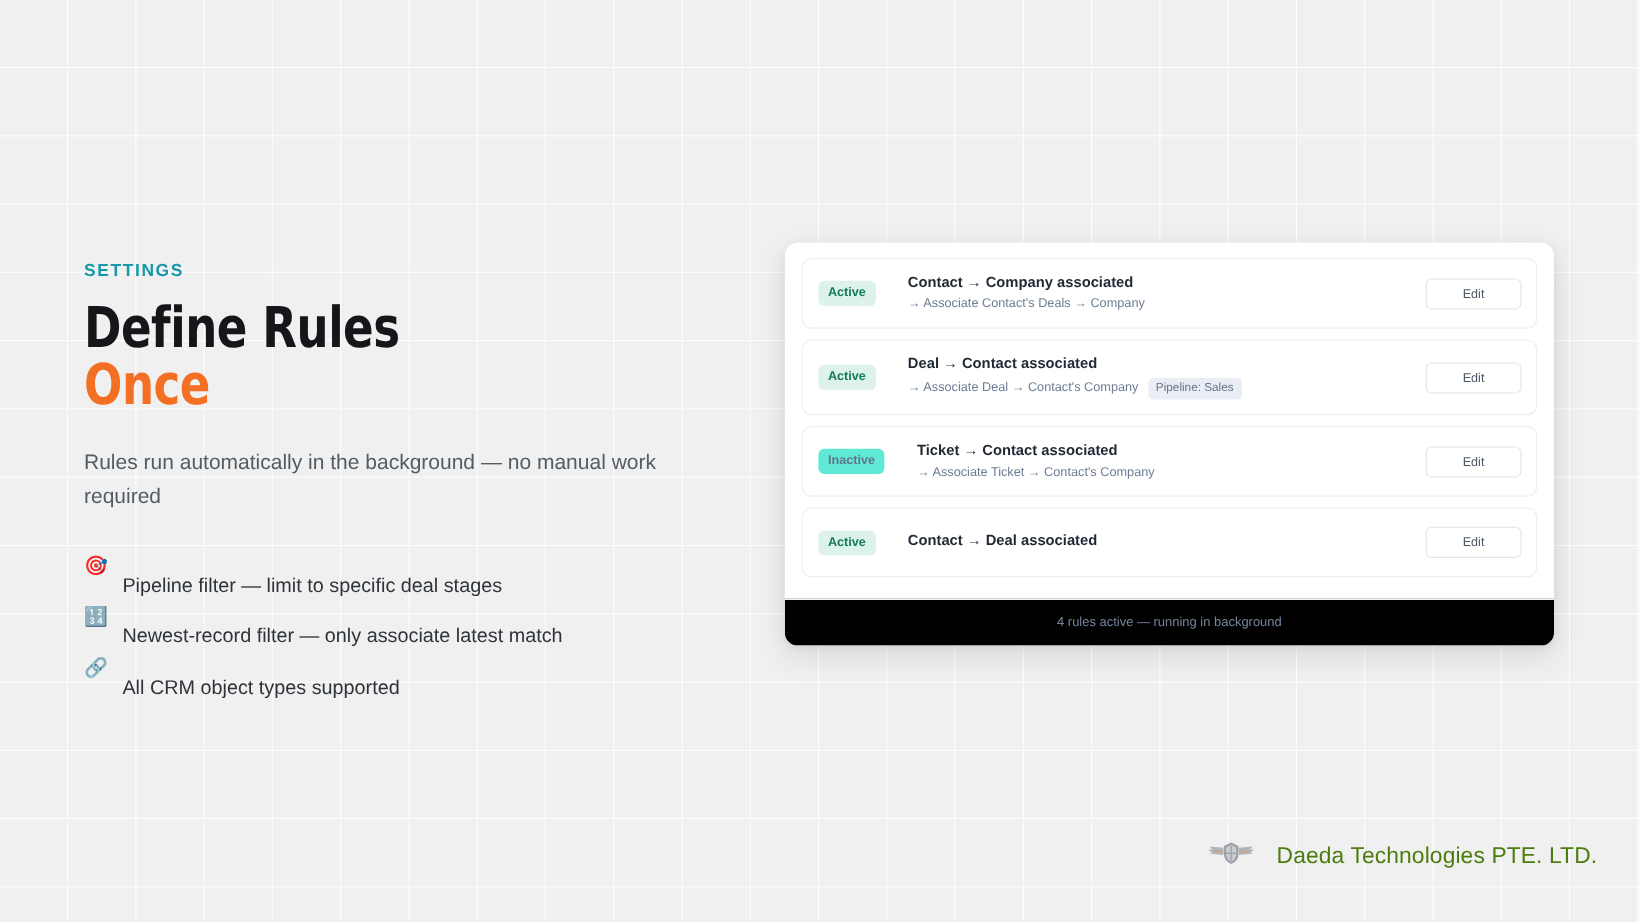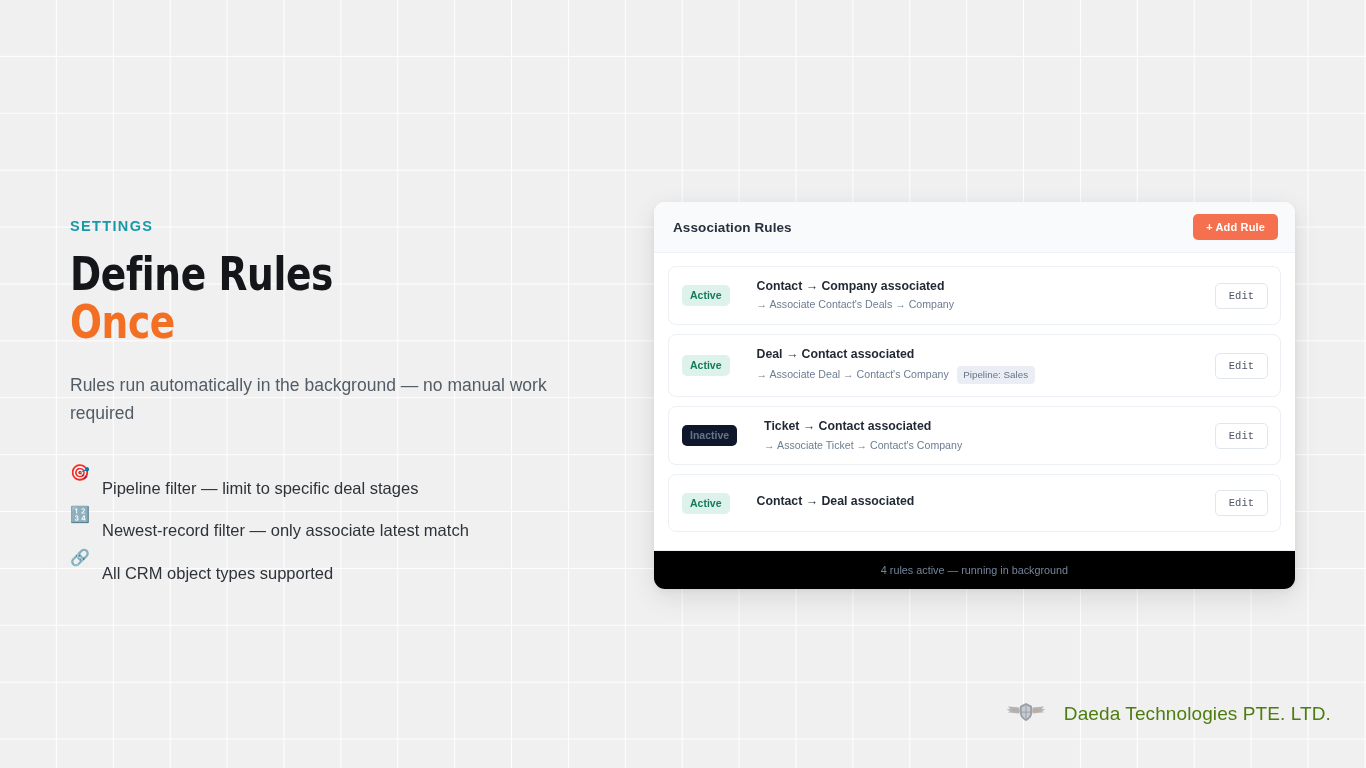--- a/index.html
+++ b/index.html
@@ -145,21 +145,21 @@
     flex: 0 0 auto;
     font-size: 10.5px;
     font-weight: bold;
     border-radius: 5px;
     padding: 4px 8px;
     line-height: 1.2;
     margin-right: 27px;
     white-space: nowrap;
   }
   .status-badge.active   { background: #ddf2ea; color: #137a5c; }
-  .status-badge.inactive { background: #0f172a; color: #64748b; }
+  .status-badge.inactive { background: #5eead4; color: #64748b; }
 
   .rule-main { flex: 1 1 auto; min-width: 0; }
 
   .rule-title {
     font-size: 12.3px;
     font-weight: bold;
     color: #1f2833;
     line-height: 1.25;
     margin-bottom: 4px;
   }
@@ -184,23 +184,23 @@
   }
 
   .edit-btn {
     flex: 0 0 auto;
     margin-left: 12px;
     background: #ffffff;
     border: 1px solid #e2e7ee;
     border-radius: 5px;
     font-size: 10.5px;
     color: #4b5666;
-    padding: 6px 13px;
+    padding: 6px 30px;
     cursor: pointer;
-    font-family: Liberation Mono, monospace;
+    font-family: Liberation Sans, sans-serif;
   }
 
   .card-footer {
     border-top: 1px solid #eef1f5;
     height: 39px;
     display: flex;
     align-items: center;
     justify-content: center;
     background: #000000;
   }
@@ -256,24 +256,20 @@
     <div class="feature-item">
       <span class="feature-icon">🔗</span>
       <span class="feature-text">All CRM object types supported</span>
     </div>
 
   </div>
 </div>
 
 <div class="card">
 
-  <div class="card-header">
-    <span class="card-title">Association Rules</span>
-    <button class="add-rule-btn">+ Add Rule</button>
-  </div>
 
   <div class="card-body">
 
     <div class="rule-row">
       <span class="status-badge active">Active</span>
       <div class="rule-main">
         <div class="rule-title">Contact → Company associated</div>
         <div class="rule-sub">
           <span>→ Associate Contact's Deals → Company</span>
         </div>

